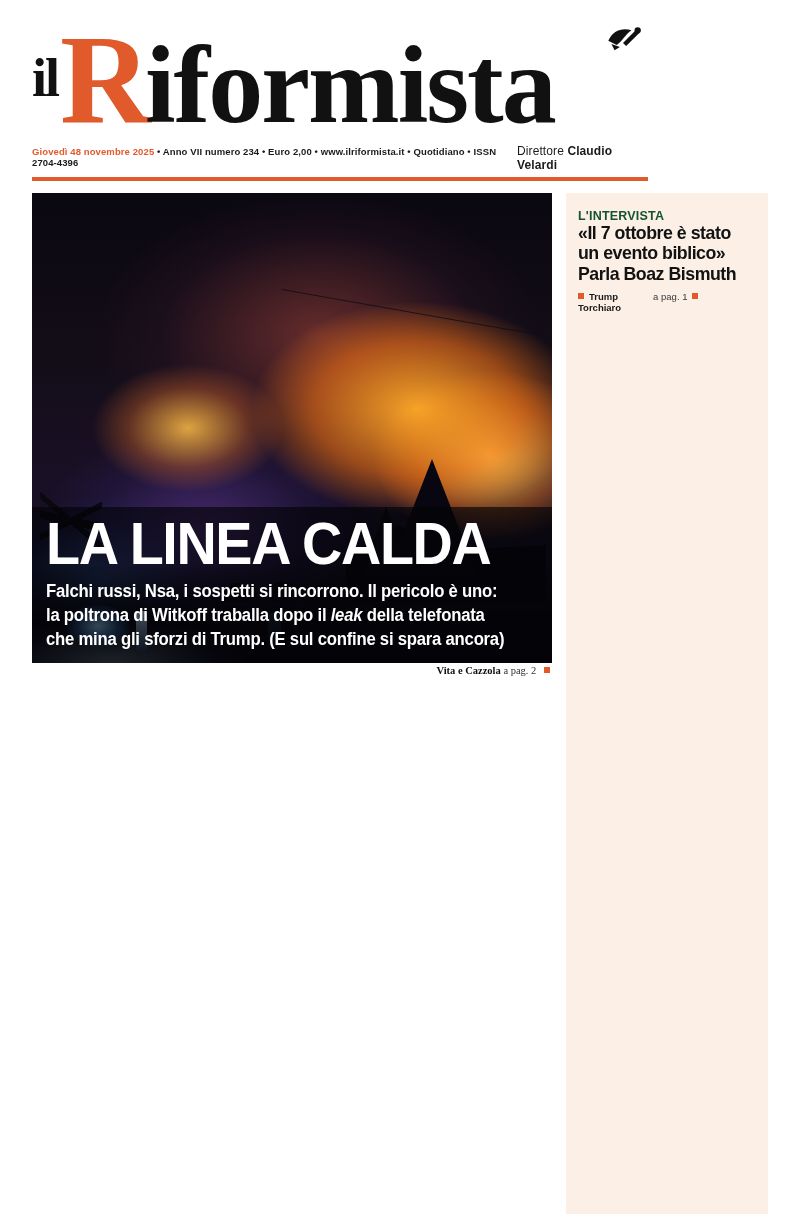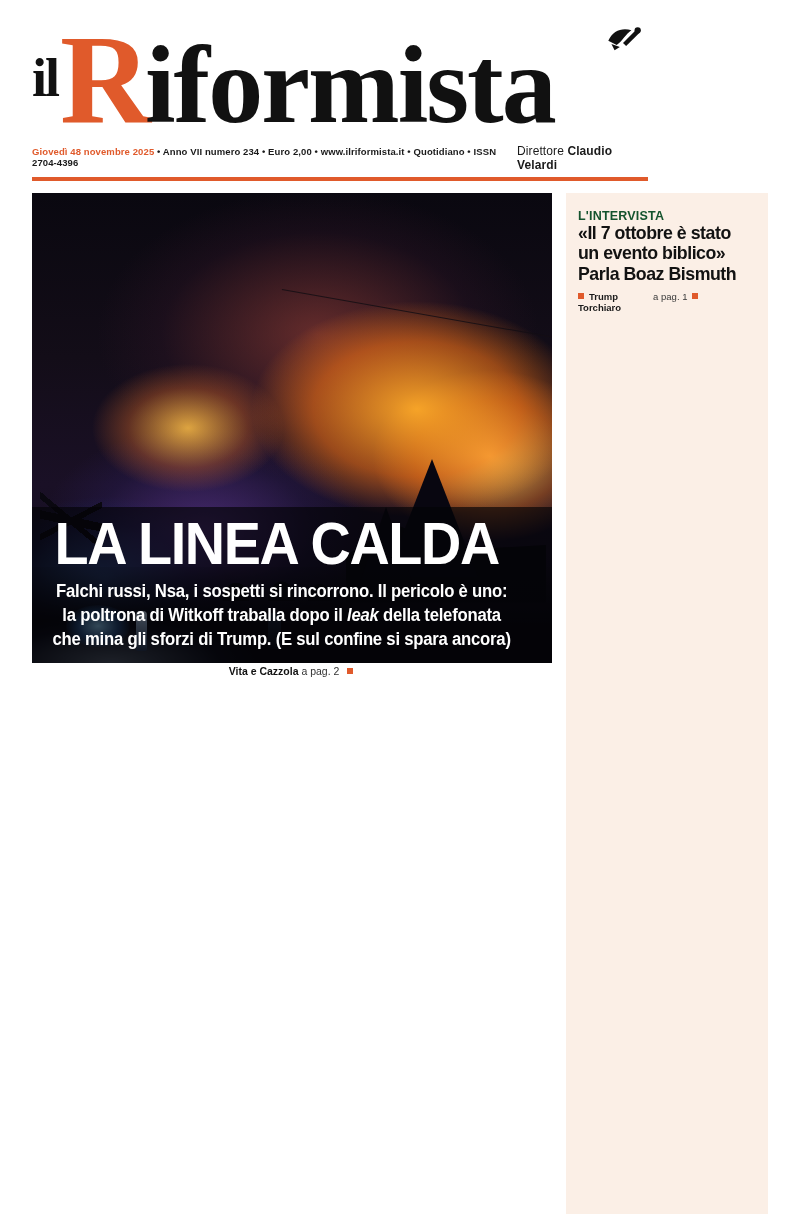--- a/index.html
+++ b/index.html
@@ -42,21 +42,20 @@
   .dateline .director { font-weight: 400; font-size: 12px; }
   .dateline .director b { font-weight: 700; }
   .rule-orange { height: 3.5px; background: #E05A2B; }
 
   
   .top-area { display: flex; gap: 14px; margin-top: 12px; }
   .lead { width: 520px; position: relative; }
   .photo {
     width: 520px; height: 470px; position: relative; overflow: hidden;
     background: #0f172a;
-    text-align: center;
   }
   .photo .sky {
     position: absolute; inset: 0;
     background:
       radial-gradient(ellipse 230px 150px at 74% 46%, rgba(255,170,40,.95), rgba(255,120,20,.55) 45%, rgba(120,40,30,0) 72%),
       radial-gradient(ellipse 150px 110px at 88% 56%, rgba(255,210,90,.9), rgba(255,130,30,.4) 50%, rgba(90,30,20,0) 78%),
       radial-gradient(ellipse 120px 80px at 30% 50%, rgba(255,190,70,.85), rgba(230,110,40,.35) 50%, rgba(60,20,40,0) 80%),
       radial-gradient(ellipse 260px 170px at 55% 30%, rgba(170,70,60,.55), rgba(60,25,45,.25) 60%, rgba(10,8,16,0) 85%),
       radial-gradient(ellipse 200px 130px at 33% 72%, rgba(120,70,190,.5), rgba(50,35,110,.25) 55%, rgba(8,8,18,0) 82%),
       radial-gradient(ellipse 150px 100px at 14% 82%, rgba(70,140,230,.55), rgba(20,50,130,.25) 55%, rgba(6,8,18,0) 82%),
@@ -134,22 +133,23 @@
     transform: scaleX(.93); transform-origin: left center;
   }
   .subhead {
     color: #fff; font-weight: 700;
     font-size: 17.6px; line-height: 24px; letter-spacing: -.25px;
     margin-top: 6px;
     transform: scaleX(.95); transform-origin: left center;
   }
   .subhead i { font-style: italic; }
   .lead-credit {
-    text-align: center; font-size: 10.5px; color: #111;
+    text-align: right; font-size: 10.5px; color: #111;
     padding: 2px 2px 0 0;
+    font-family: Liberation Serif, serif;
   }
   .lead-credit b { font-weight: 700; }
   .lead-credit .pg { font-weight: 400; color: #333; }
   .sq { display: inline-block; width: 6px; height: 6px; background: #E05A2B; margin-left: 5px; vertical-align: 1px; }
   .sq-l { display: inline-block; width: 6px; height: 6px; background: #E05A2B; margin-right: 5px; vertical-align: 1px; }
 
   
   .sidebar { width: 202px; background: #FBEFE6; padding: 8px 12px 4px 12px; }
   .sb-item { padding: 8px 0 9px 0; border-bottom: 1px solid #E6CFBE; }
   .sb-item:last-child { border-bottom: none; }

